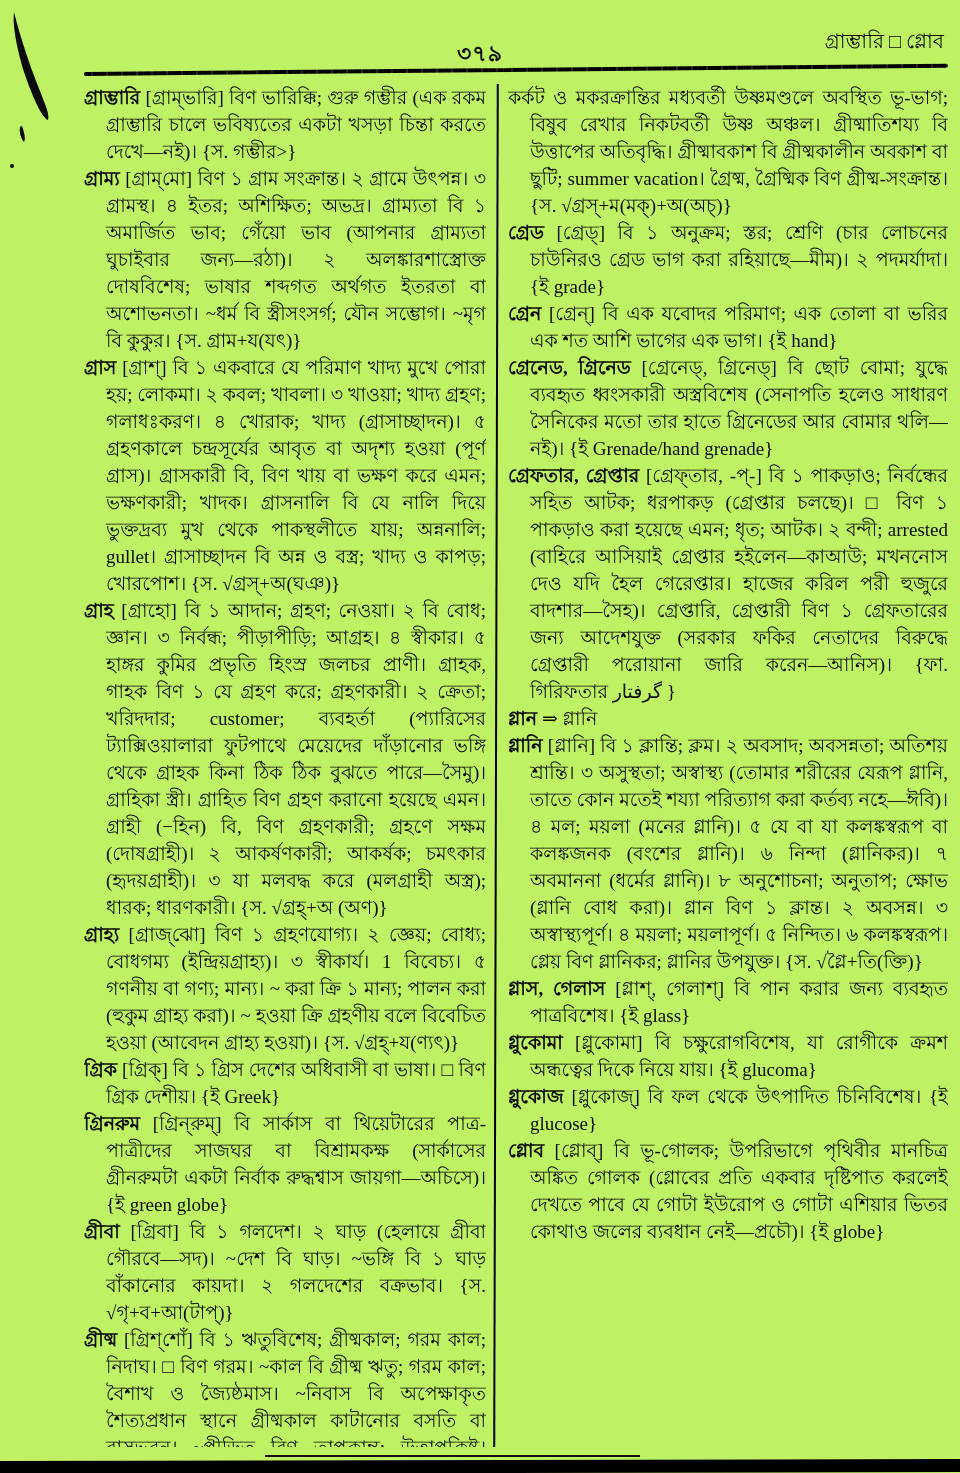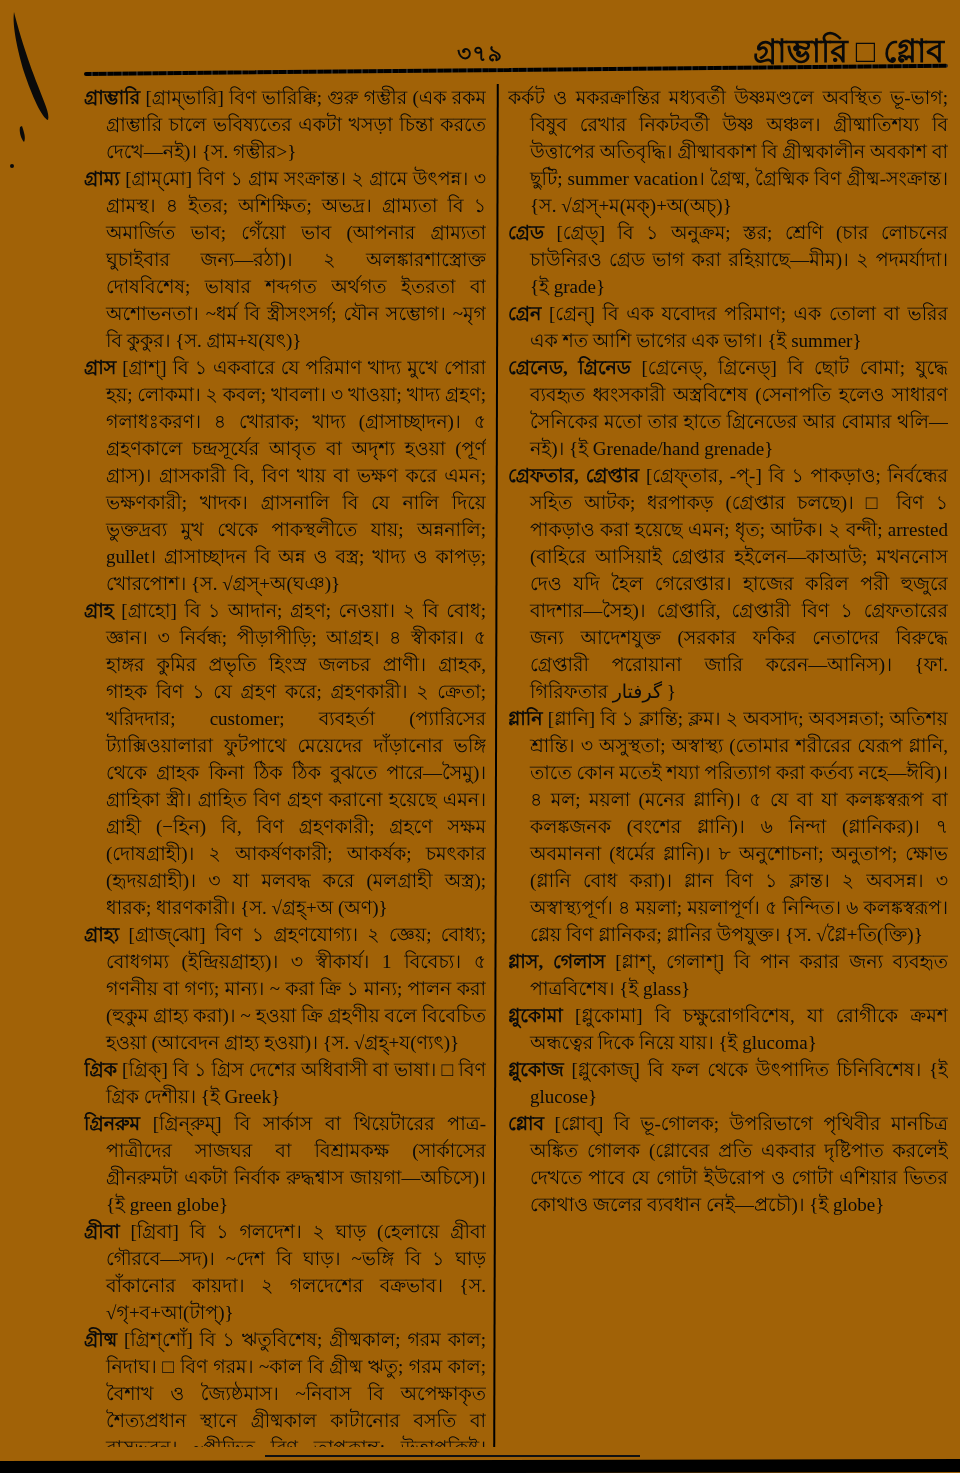--- a/index.html
+++ b/index.html
@@ -1,33 +1,33 @@
 <!DOCTYPE html>
 <html><head>
 <meta charset="utf-8">
 <style>
   html,body{margin:0;padding:0;background:#e8e8e4;}
   .page{
     position:relative;
     width:960px;height:1473px;
     margin:0 auto;
-    background:#a16207;
+    background:#bef264;
     color:#0a0a0a;
     font-family:"Liberation Serif","DejaVu Serif",serif;
     overflow:hidden;
   }
   
   .header-row{position:absolute;top:26px;left:0;width:100%;height:44px;}
   .page-number{
     position:absolute;left:0;right:0;top:10px;
     text-align:center;font-size:22px;font-weight:700;letter-spacing:1px;
   }
   .guide-words{
     position:absolute;right:16px;top:0;
-    font-size:32px;font-weight:700;white-space:nowrap;
+    font-size:20px;font-weight:400;white-space:nowrap;
   }
   .header-rule{
     position:absolute;top:72px;left:84px;width:864px;height:4px;
     background:repeating-linear-gradient(90deg,#000 0 7px,#222 7px 9px,#000 9px 14px,#111 14px 15px);
     transform:rotate(-0.55deg);transform-origin:left center;
     border-radius:2px;
   }
   
   .ink-smudge{position:absolute;top:8px;left:4px;}
   
@@ -84,23 +84,24 @@
       <p class="entry"><b class="hw">গ্রিনরুম</b> <span class="bd">[গ্রিন্‌রুম্] বি সার্কাস বা থিয়েটারের পাত্র-পাত্রীদের সাজঘর বা বিশ্রামকক্ষ (সার্কাসের গ্রীনরুমটা একটা নির্বাক রুদ্ধশ্বাস জায়গা—অচিসে)। {ই green globe}</span></p>
       <p class="entry"><b class="hw">গ্রীবা</b> <span class="bd">[গ্রিবা] বি ১ গলদেশ। ২ ঘাড় (হেলায়ে গ্রীবা গৌরবে—সদ)। ~দেশ বি ঘাড়। ~ভঙ্গি বি ১ ঘাড় বাঁকানোর কায়দা। ২ গলদেশের বক্রভাব। {স. √গৃ+ব+আ(টাপ্)}</span></p>
       <p class="entry"><b class="hw">গ্রীষ্ম</b> <span class="bd">[গ্রিশ্‌শোঁ] বি ১ ঋতুবিশেষ; গ্রীষ্মকাল; গরম কাল; নিদাঘ। □ বিণ গরম। ~কাল বি গ্রীষ্ম ঋতু; গরম কাল; বৈশাখ ও জ্যৈষ্ঠমাস। ~নিবাস বি অপেক্ষাকৃত শৈত্যপ্রধান স্থানে গ্রীষ্মকাল কাটানোর বসতি বা বাসভবন। ~পীড়িত বিণ তাপক্লান্ত; উত্তাপক্লিষ্ট। ~মণ্ডল বি</span></p>
     </section>
 
     <div class="col-divider"></div>
 
     <section class="col col-right">
       <p class="entry"><b class="hw"></b> <span class="bd">কর্কট ও মকরক্রান্তির মধ্যবর্তী উষ্ণমণ্ডলে অবস্থিত ভূ-ভাগ; বিষুব রেখার নিকটবর্তী উষ্ণ অঞ্চল। গ্রীষ্মাতিশয্য বি উত্তাপের অতিবৃদ্ধি। গ্রীষ্মাবকাশ বি গ্রীষ্মকালীন অবকাশ বা ছুটি; summer vacation। গ্রৈষ্ম, গ্রৈষ্মিক বিণ গ্রীষ্ম-সংক্রান্ত। {স. √গ্রস্+ম(মক্)+অ(অচ্)}</span></p>
       <p class="entry"><b class="hw">গ্রেড</b> <span class="bd">[গ্রেড্] বি ১ অনুক্রম; স্তর; শ্রেণি (চার লোচনের চাউনিরও গ্রেড ভাগ করা রহিয়াছে—মীম)। ২ পদমর্যাদা। {ই grade}</span></p>
-      <p class="entry"><b class="hw">গ্রেন</b> <span class="bd">[গ্রেন্] বি এক যবোদর পরিমাণ; এক তোলা বা ভরির এক শত আশি ভাগের এক ভাগ। {ই summer}</span></p>
+      <p class="entry"><b class="hw">গ্রেন</b> <span class="bd">[গ্রেন্] বি এক যবোদর পরিমাণ; এক তোলা বা ভরির এক শত আশি ভাগের এক ভাগ। {ই hand}</span></p>
       <p class="entry"><b class="hw">গ্রেনেড, গ্রিনেড</b> <span class="bd">[গ্রেনেড্, গ্রিনেড্] বি ছোট বোমা; যুদ্ধে ব্যবহৃত ধ্বংসকারী অস্ত্রবিশেষ (সেনাপতি হলেও সাধারণ সৈনিকের মতো তার হাতে গ্রিনেডের আর বোমার থলি—নই)। {ই Grenade/hand grenade}</span></p>
       <p class="entry"><b class="hw">গ্রেফতার, গ্রেপ্তার</b> <span class="bd">[গ্রেফ্‌তার, -প্-] বি ১ পাকড়াও; নির্বন্ধের সহিত আটক; ধরপাকড় (গ্রেপ্তার চলছে)। □ বিণ ১ পাকড়াও করা হয়েছে এমন; ধৃত; আটক। ২ বন্দী; arrested (বাহিরে আসিয়াই গ্রেপ্তার হইলেন—কাআউ; মখননোস দেও যদি হৈল গেরেপ্তার। হাজের করিল পরী হুজুরে বাদশার—সৈহ)। গ্রেপ্তারি, গ্রেপ্তারী বিণ ১ গ্রেফতারের জন্য আদেশযুক্ত (সরকার ফকির নেতাদের বিরুদ্ধে গ্রেপ্তারী পরোয়ানা জারি করেন—আনিস)। {ফা. গিরিফতার گرفتار }</span></p>
+      <p class="entry"><b class="hw">গ্লান</b> <span class="bd">⇒ গ্লানি</span></p>
       <p class="entry"><b class="hw">গ্লানি</b> <span class="bd">[গ্লানি] বি ১ ক্লান্তি; ক্লম। ২ অবসাদ; অবসন্নতা; অতিশয় শ্রান্তি। ৩ অসুস্থতা; অস্বাস্থ্য (তোমার শরীরের যেরূপ গ্লানি, তাতে কোন মতেই শয্যা পরিত্যাগ করা কর্তব্য নহে—ঈবি)। ৪ মল; ময়লা (মনের গ্লানি)। ৫ যে বা যা কলঙ্কস্বরূপ বা কলঙ্কজনক (বংশের গ্লানি)। ৬ নিন্দা (গ্লানিকর)। ৭ অবমাননা (ধর্মের গ্লানি)। ৮ অনুশোচনা; অনুতাপ; ক্ষোভ (গ্লানি বোধ করা)। গ্লান বিণ ১ ক্লান্ত। ২ অবসন্ন। ৩ অস্বাস্থ্যপূর্ণ। ৪ ময়লা; ময়লাপূর্ণ। ৫ নিন্দিত। ৬ কলঙ্কস্বরূপ। গ্লেয় বিণ গ্লানিকর; গ্লানির উপযুক্ত। {স. √গ্লৈ+তি(ক্তি)}</span></p>
       <p class="entry"><b class="hw">গ্লাস, গেলাস</b> <span class="bd">[গ্লাশ্, গেলাশ্] বি পান করার জন্য ব্যবহৃত পাত্রবিশেষ। {ই glass}</span></p>
       <p class="entry"><b class="hw">গ্লুকোমা</b> <span class="bd">[গ্লুকোমা] বি চক্ষুরোগবিশেষ, যা রোগীকে ক্রমশ অন্ধত্বের দিকে নিয়ে যায়। {ই glucoma}</span></p>
       <p class="entry"><b class="hw">গ্লুকোজ</b> <span class="bd">[গ্লুকোজ্] বি ফল থেকে উৎপাদিত চিনিবিশেষ। {ই glucose}</span></p>
       <p class="entry"><b class="hw">গ্লোব</b> <span class="bd">[গ্লোব্] বি ভূ-গোলক; উপরিভাগে পৃথিবীর মানচিত্র অঙ্কিত গোলক (গ্লোবের প্রতি একবার দৃষ্টিপাত করলেই দেখতে পাবে যে গোটা ইউরোপ ও গোটা এশিয়ার ভিতর কোথাও জলের ব্যবধান নেই—প্রচৌ)। {ই globe}</span></p>
     </section>
 
   </div>
 
   <div class="bottom-line-fragment"></div>

